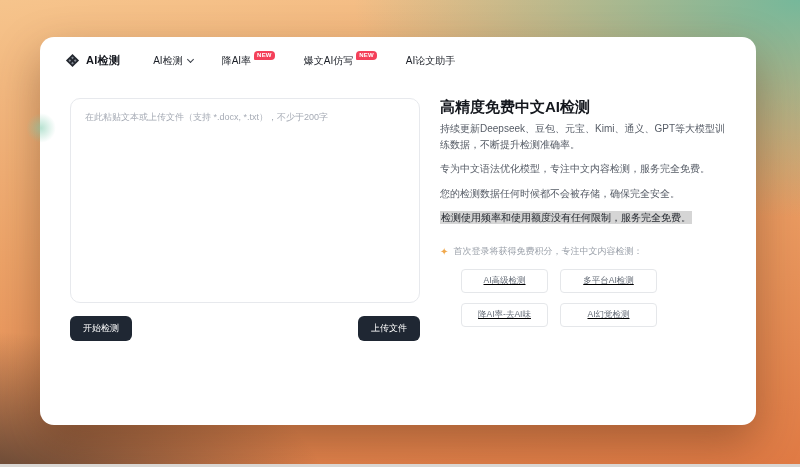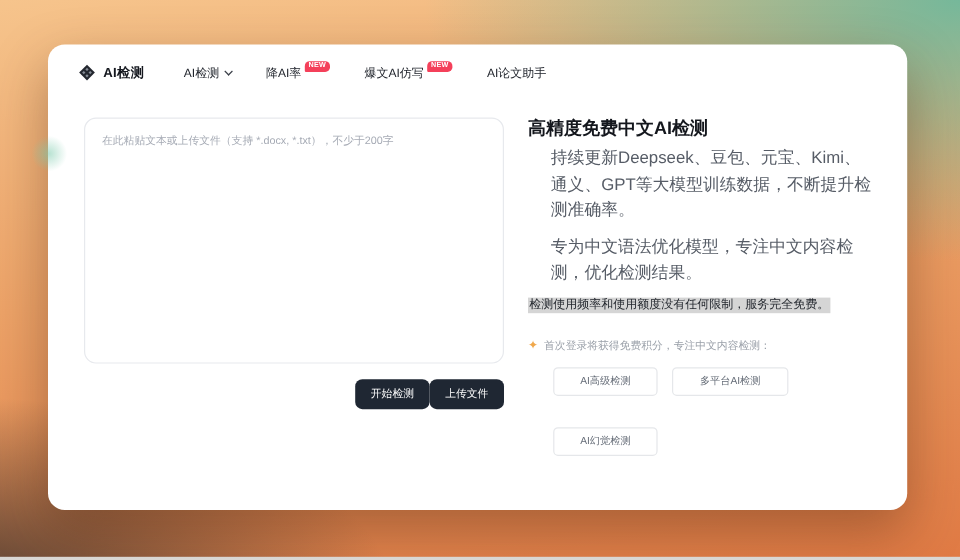--- a/index.html
+++ b/index.html
@@ -50,38 +50,39 @@
   .main { display: flex; padding: 30px 30px 0 30px; gap: 20px; }
   .left-col { width: 350px; flex: 0 0 350px; display: flex; flex-direction: column; }
   .text-input {
     width: 350px; height: 205px; resize: none;
     border: 1px solid #e7e9ed; border-radius: 10px;
     padding: 12px 14px; font-size: 9px; color: #2a2f38;
     font-family: "Liberation Sans", "DejaVu Sans", sans-serif;
     outline: none; background: #ffffff;
   }
   .text-input::placeholder { color: #a6abb5; }
-  .action-row { display: flex; justify-content: flex-end; margin-top: 13px; }
+  .action-row { display: flex; justify-content: space-between; margin-top: 13px; }
   .dark-btn {
     background: #1f2733; color: #ffffff; border: none; cursor: pointer;
     font-size: 9px; padding: 6px 13px; border-radius: 6px;
     font-family: "Liberation Sans", "DejaVu Sans", sans-serif;
   }
   
   .right-col { flex: 1; min-width: 0; }
   .headline { font-size: 15px; font-weight: bold; color: #14171d; margin-bottom: 4px; }
-  .info-p { font-size: 14px; line-height: 1.55; color: #565c66; margin-bottom: 9px; margin-left: 19px; }
+  .info-p { font-size: 10px; line-height: 1.55; color: #565c66; margin-bottom: 9px; }
   .highlight-p { font-size: 10px; line-height: 1.6; margin-bottom: 9px; }
   .highlight-mark { background: #d5d5d5; color: #23272e; padding: 1px 1px; }
   .promo { display: flex; align-items: center; gap: 5px; margin-top: 19px; }
   .sparkle { color: #f0a84c; font-size: 10px; line-height: 1; }
   .promo-text { font-size: 9px; color: #9aa0a9; }
   .features {
-    display: grid; grid-template-columns: 87px 97px; gap: 26px 12px;
+    display: grid; grid-template-columns: 87px 97px; gap: 10px 12px;
     margin: 11px 0 0 21px;
+    text-decoration: underline;
   }
   .feature-btn {
     background: #ffffff; border: 1px solid #e5e7ea; border-radius: 4px;
     font-size: 8.5px; color: #666d78; padding: 5px 2px; text-align: center;
     cursor: pointer; white-space: nowrap;
     font-family: "Liberation Sans", "DejaVu Sans", sans-serif;
   }
 </style>
 </head>
 <body>
@@ -127,31 +128,33 @@
       <textarea class="text-input" placeholder="在此粘贴文本或上传文件（支持 *.docx, *.txt），不少于200字" style=""></textarea>
       <div class="action-row">
         <button class="dark-btn">开始检测</button>
         <button class="dark-btn">上传文件</button>
       </div>
     </div>
 
     <div class="right-col">
       <div class="headline">高精度免费中文AI检测</div>
       <p class="info-p">持续更新Deepseek、豆包、元宝、Kimi、通义、GPT等大模型训练数据，不断提升检测准确率。</p>
-      <p class="info-p">专为中文语法优化模型，专注中文内容检测，优化检测结果。</p>
+      <p class="info-p">专为中文语法优化模型，专注中文内容检测，服务完全免费。</p>
+      <p class="info-p">您的检测数据任何时候都不会被存储，确保完全安全。</p>
       <p class="highlight-p"><span class="highlight-mark">检测使用频率和使用额度没有任何限制，服务完全免费。</span></p>
 
       <div class="promo">
         <span class="sparkle">✦</span>
         <span class="promo-text">首次登录将获得免费积分，专注中文内容检测：</span>
       </div>
 
       <div class="features">
         <button class="feature-btn">AI高级检测</button>
         <button class="feature-btn">多平台AI检测</button>
+        <button class="feature-btn">降AI率-去AI味</button>
         <button class="feature-btn">AI幻觉检测</button>
       </div>
     </div>
 
   </div>
 </div>
 
 <div class="bottom-strip"></div>
 
 </body></html>

